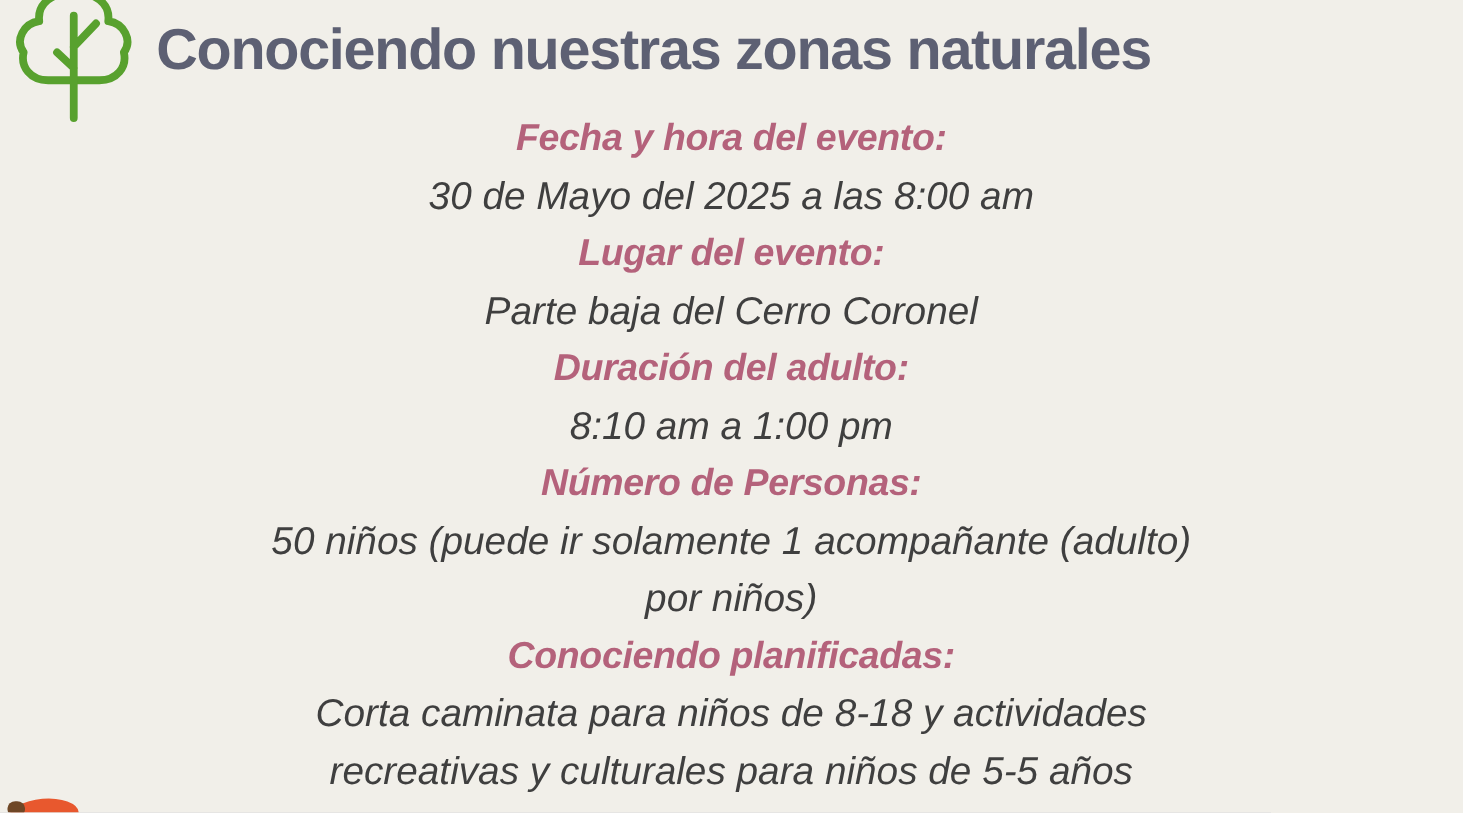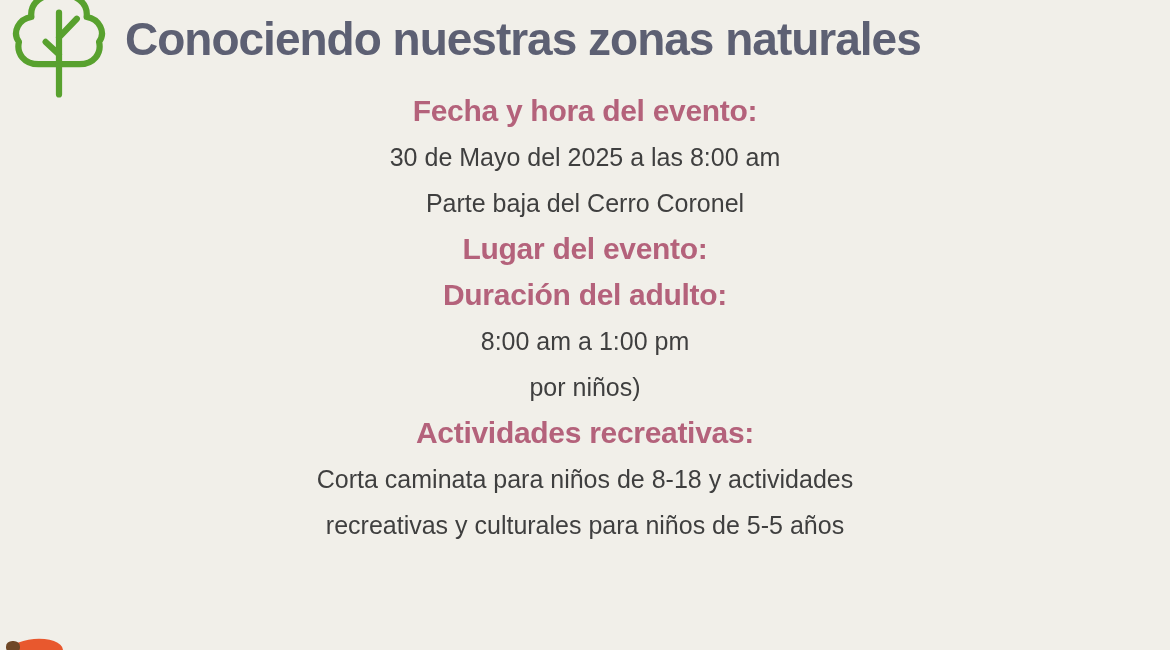--- a/index.html
+++ b/index.html
@@ -51,29 +51,30 @@
   
   .details{
     position:absolute;
     top:88px;left:0;right:0;
     display:flex;flex-direction:column;align-items:center;
   }
   .line{
     height:46px;
     display:flex;align-items:center;justify-content:center;
     white-space:nowrap;
+    font-style:italic;
   }
   .line.heading{
     font-size:30px;
     font-weight:700;
     letter-spacing:-0.3px;
     color:var(--heading_color);
   }
   .line.body{
-    font-size:25px;
+    font-size:31px;
     color:var(--body_color);
   }
 
   
   .corner{
     position:absolute;
     left:0;bottom:0;
     width:80px;height:20px;
   }
   .blob-orange{
@@ -108,29 +109,31 @@
     <path d="M55 118 L55 26 M55 54 L75 33 M55 73 L40 59"></path>
   </svg>
 
   <h1 class="page-title">Conociendo nuestras zonas naturales</h1>
 
   <main class="details">
 
     <div class="line heading">Fecha y hora del evento:</div>
     <div class="line body">30 de Mayo del 2025 a las 8:00 am</div>
 
+    <div class="line heading">Lugar del evento:</div>
     <div class="line body">Parte baja del Cerro Coronel</div>
-    <div class="line heading">Lugar del evento:</div>
 
     <div class="line heading">Duración del adulto:</div>
-    <div class="line body">8:00 am a 1:00 pm</div>
+    <div class="line body">8:10 am a 1:00 pm</div>
 
+    <div class="line heading">Número de Personas:</div>
+    <div class="line body">50 niños (puede ir solamente 1 acompañante (adulto)</div>
     <div class="line body">por niños)</div>
 
-    <div class="line heading">Actividades recreativas:</div>
+    <div class="line heading">Conociendo planificadas:</div>
     <div class="line body">Corta caminata para niños de 8-18 y actividades</div>
     <div class="line body">recreativas y culturales para niños de 5-5 años</div>
 
   </main>
 
   <div class="corner">
     <span class="blob-orange"></span>
     <span class="blob-brown"></span>
   </div>
 

